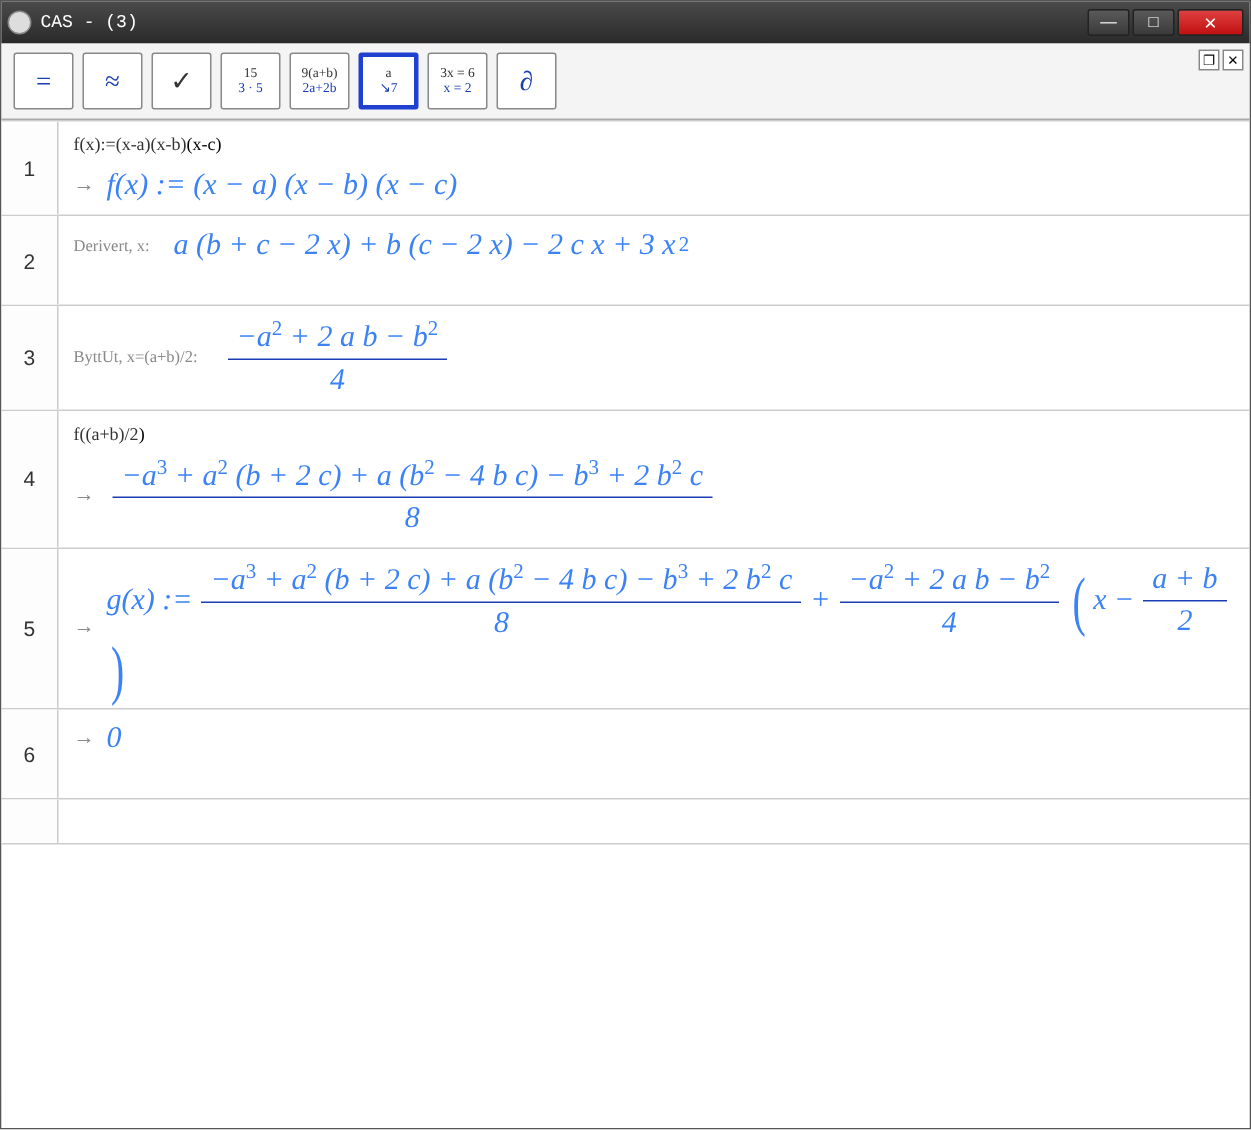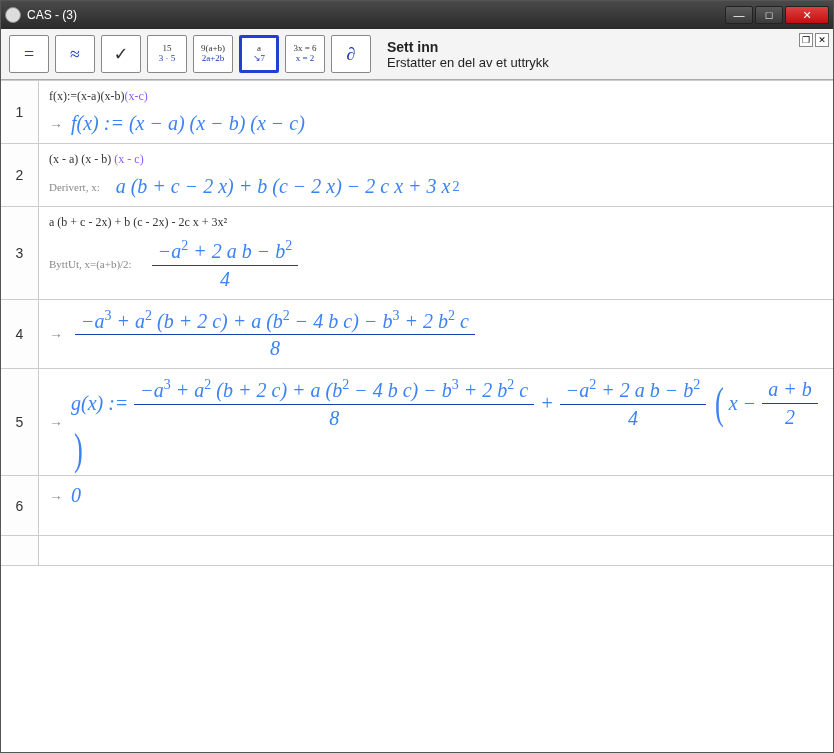--- a/index.html
+++ b/index.html
@@ -26,21 +26,21 @@
   align-items: center;
   padding: 0 4px;
   color: #fff;
   font-size: 12px;
 }
 .titlebar .appicon {
   width: 16px; height: 16px; margin-right: 6px;
   border: 1px solid #888; border-radius: 50%;
   background: #ddd;
 }
-.titlebar .title { flex: 1; }
+.titlebar .title { flex: 1; font-family: Liberation Mono, monospace; }
 .winbtns { display: flex; gap: 2px; }
 .winbtn {
   width: 28px; height: 18px;
   background: linear-gradient(#5a5a5a,#3a3a3a);
   border: 1px solid #222;
   border-radius: 2px;
   color: #fff;
   font-size: 11px;
   display: flex; align-items: center; justify-content: center;
   cursor: pointer;
@@ -114,21 +114,21 @@
 .rowcontent {
   flex: 1;
   padding: 8px 10px;
   font-family: "Times New Roman", serif;
 }
 .input-line {
   font-size: 12px;
   color: #333;
   margin-bottom: 8px;
 }
-.input-line .paren { color: #8b5cf6; }
+.input-line .paren { color: #000000; }
 .prefix {
   font-size: 11px;
   color: #888;
   font-family: Liberation Serif, serif;
   display: inline-block;
   margin-right: 8px;
 }
 .output-line {
   display: flex;
   align-items: center;
@@ -204,24 +204,20 @@
       <span>↘7</span>
     </div>
     <div class="tbtn small">
       <span class="top">3x = 6</span>
       <span>x = 2</span>
     </div>
     <div class="tbtn" style="font-style:italic">
         <span>∂</span>
       </div>
 
-    <div class="tooltip">
-      <div class="h">Sett inn</div>
-      <div>Erstatter en del av et uttrykk</div>
-    </div>
 
     <div class="corner">
       <div class="cornerbtn">❐</div>
       <div class="cornerbtn">✕</div>
     </div>
   </div>
 
   <div class="casarea">
 
     <div class="row">
@@ -233,51 +229,48 @@
         <div class="output-line">
           <span class="arrow">→</span>
           <span class="math">f(x) := (x − a) (x − b) (x − c)</span>
         </div>
       </div>
     </div>
 
     <div class="row">
       <div class="rownum">2</div>
       <div class="rowcontent">
-        <div class="input-line">
-          <span>(x - a) (x - b) </span><span class="paren">(x - c)</span>
-        </div>
         <div class="output-line">
           <span class="prefix">Derivert, x:</span>
           <span class="math" id="r2out">a&nbsp;(b + c − 2 x) + b&nbsp;(c − 2 x) − 2 c x + 3 x<sup>2</sup></span>
         </div>
       </div>
     </div>
 
     <div class="row">
       <div class="rownum">3</div>
       <div class="rowcontent">
-        <div class="input-line">
-          <span>a (b + c - 2x) + b (c - 2x) - 2c x + 3x²</span>
-        </div>
         <div class="output-line">
           <span class="prefix">ByttUt, x=(a+b)/2:</span>
           <span class="math">
             <span class="frac">
               <span class="num" id="r3num">−a<sup>2</sup> + 2 a b − b<sup>2</sup></span>
               <span class="den">4</span>
             </span>
           </span>
         </div>
       </div>
     </div>
 
     <div class="row">
       <div class="rownum">4</div>
       <div class="rowcontent">
+        <div class="input-line">
+          <span>f((a+b)/2</span><span class="paren">)</span>
+        </div>
         <div class="output-line">
           <span class="arrow">→</span>
           <span class="math">
             <span class="frac">
               <span class="num" id="r4num">−a<sup>3</sup> + a<sup>2</sup>&nbsp;(b + 2 c) + a&nbsp;(b<sup>2</sup> − 4 b c) − b<sup>3</sup> + 2 b<sup>2</sup> c</span>
               <span class="den">8</span>
             </span>
           </span>
         </div>
       </div>

